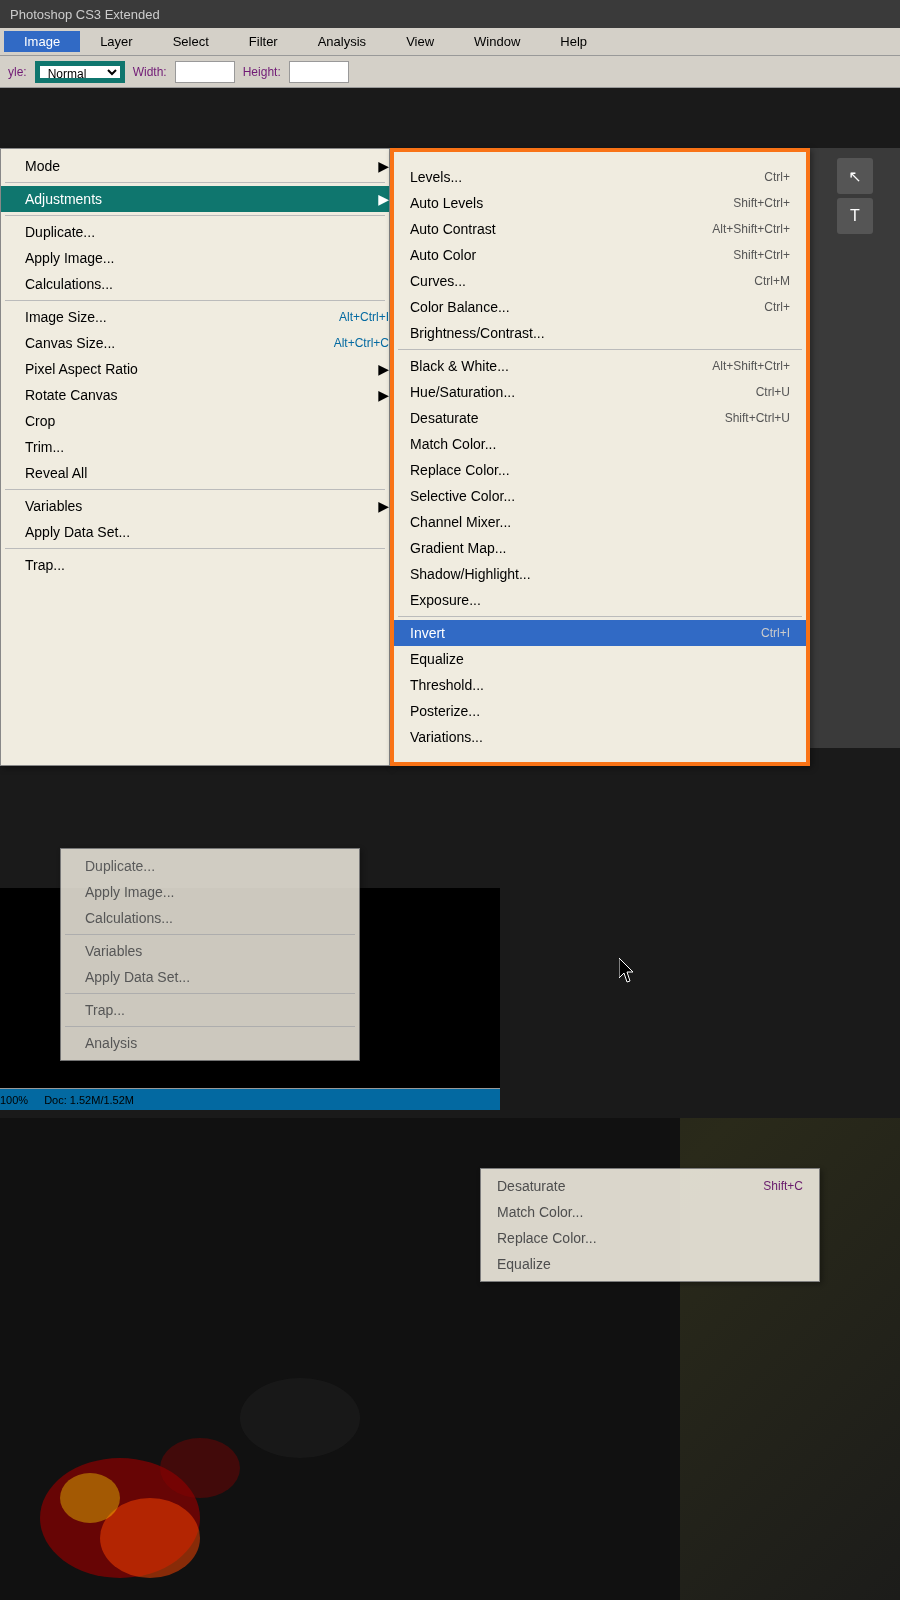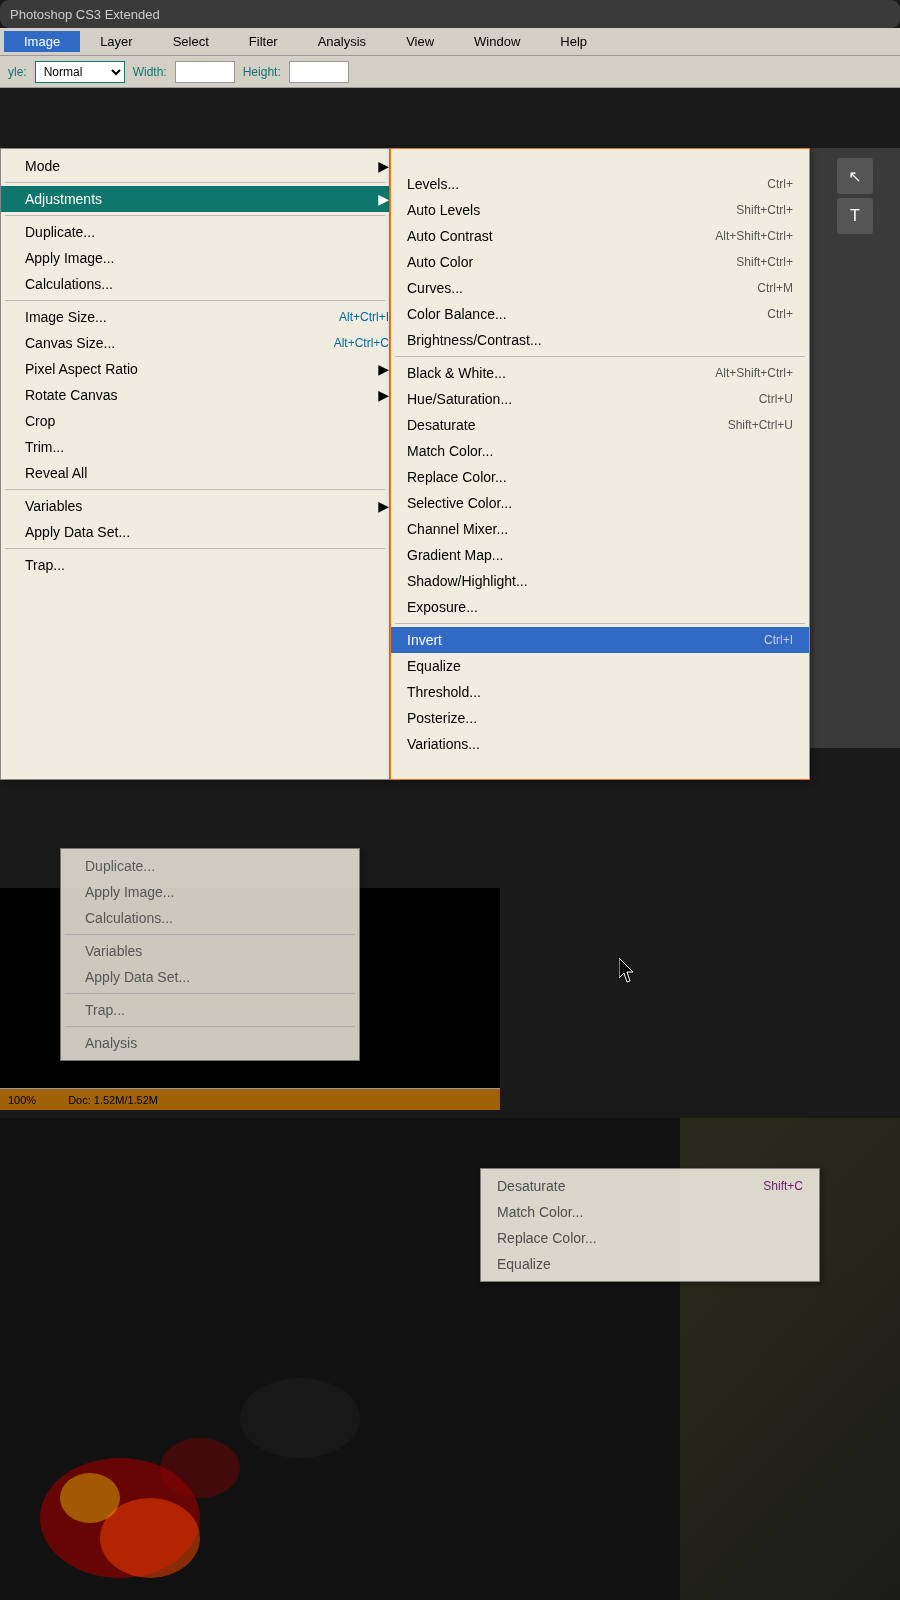--- a/index.html
+++ b/index.html
@@ -15,21 +15,20 @@
 
     
     .title-bar {
       background: #3a3a3a;
       color: #ccc;
       padding: 4px 10px;
       font-size: 13px;
       height: 28px;
       display: flex;
       align-items: center;
-      border-radius: 9px;
     }
 
     
     .menu-bar {
       background: #d4d0c8;
       display: flex;
       align-items: center;
       height: 28px;
       padding: 0 4px;
       border-bottom: 1px solid #999;
@@ -50,27 +49,27 @@
       background: #d4d0c8;
       height: 32px;
       display: flex;
       align-items: center;
       padding: 0 8px;
       gap: 8px;
       border-bottom: 1px solid #999;
     }
     .toolbar-label {
       font-size: 12px;
-      color: #0f766e;
+      color: #701a75;
     }
     .toolbar-select {
       height: 22px;
       font-size: 12px;
       background: #fff;
-      border: 1px solid #0f766e;
+      border: 5px solid #0f766e;
       padding: 0 4px;
       min-width: 90px;
     }
     .toolbar-input {
       height: 22px;
       width: 60px;
       font-size: 12px;
       border: 1px solid #999;
       padding: 0 4px;
     }
@@ -121,24 +120,24 @@
     }
     .menu-separator {
       height: 1px;
       background: #bbb;
       margin: 3px 4px;
     }
 
     
     .adjustments-menu {
       background: #f0ece0;
-      border: 1px solid #f97316;
+      border: 4px solid #f97316;
       box-shadow: 2px 2px 6px rgba(0,0,0,0.4);
       min-width: 420px;
-      padding: 22px 0;
+      padding: 12px 0;
       position: relative;
     }
 
     .adj-item {
       display: flex;
       align-items: center;
       justify-content: space-between;
       padding: 5px 16px 5px 16px;
       font-size: 14px;
       color: #000;
@@ -173,28 +172,28 @@
       background: #000;
     }
 
     
     .status-bar {
       position: absolute;
       top: 1000px;
       left: 0;
       width: 500px;
       height: 22px;
-      background: #a16207;
+      background: #0369a1;
       border-top: 1px solid #999;
       display: flex;
       align-items: center;
-      padding: 0 8px;
+      padding: 0 0;
       font-size: 11px;
       color: #000;
-      gap: 32px;
+      gap: 16px;
     }
 
     
     .image-preview {
       position: absolute;
       top: 1030px;
       left: 0;
       width: 900px;
       height: 570px;
       background: linear-gradient(135deg, #1a1a1a 0%, #2a2a1a 50%, #1a1a1a 100%);

